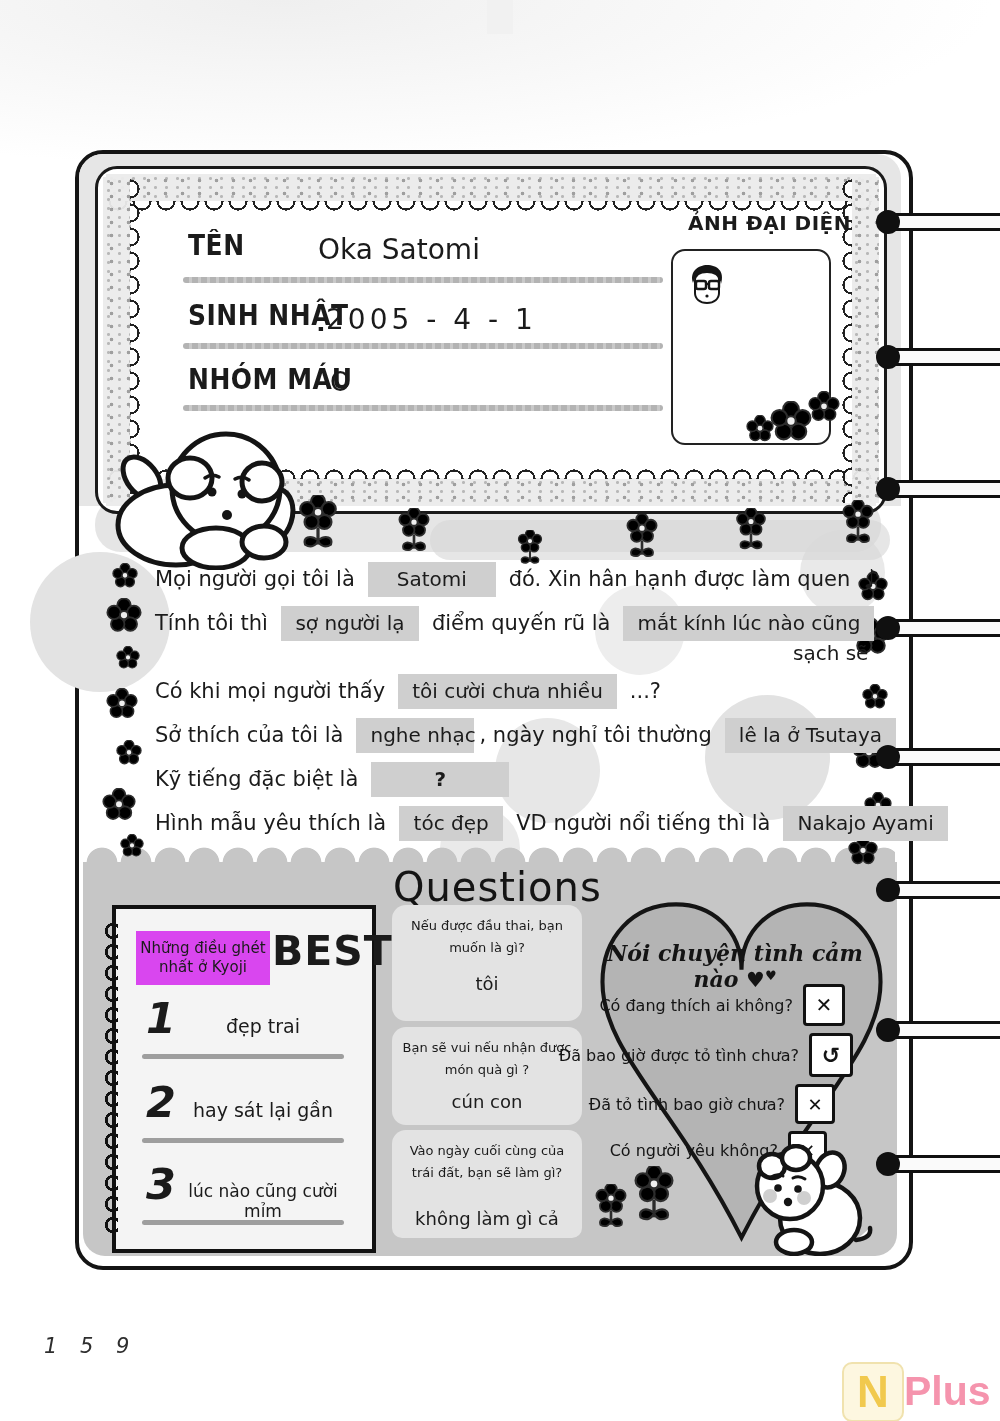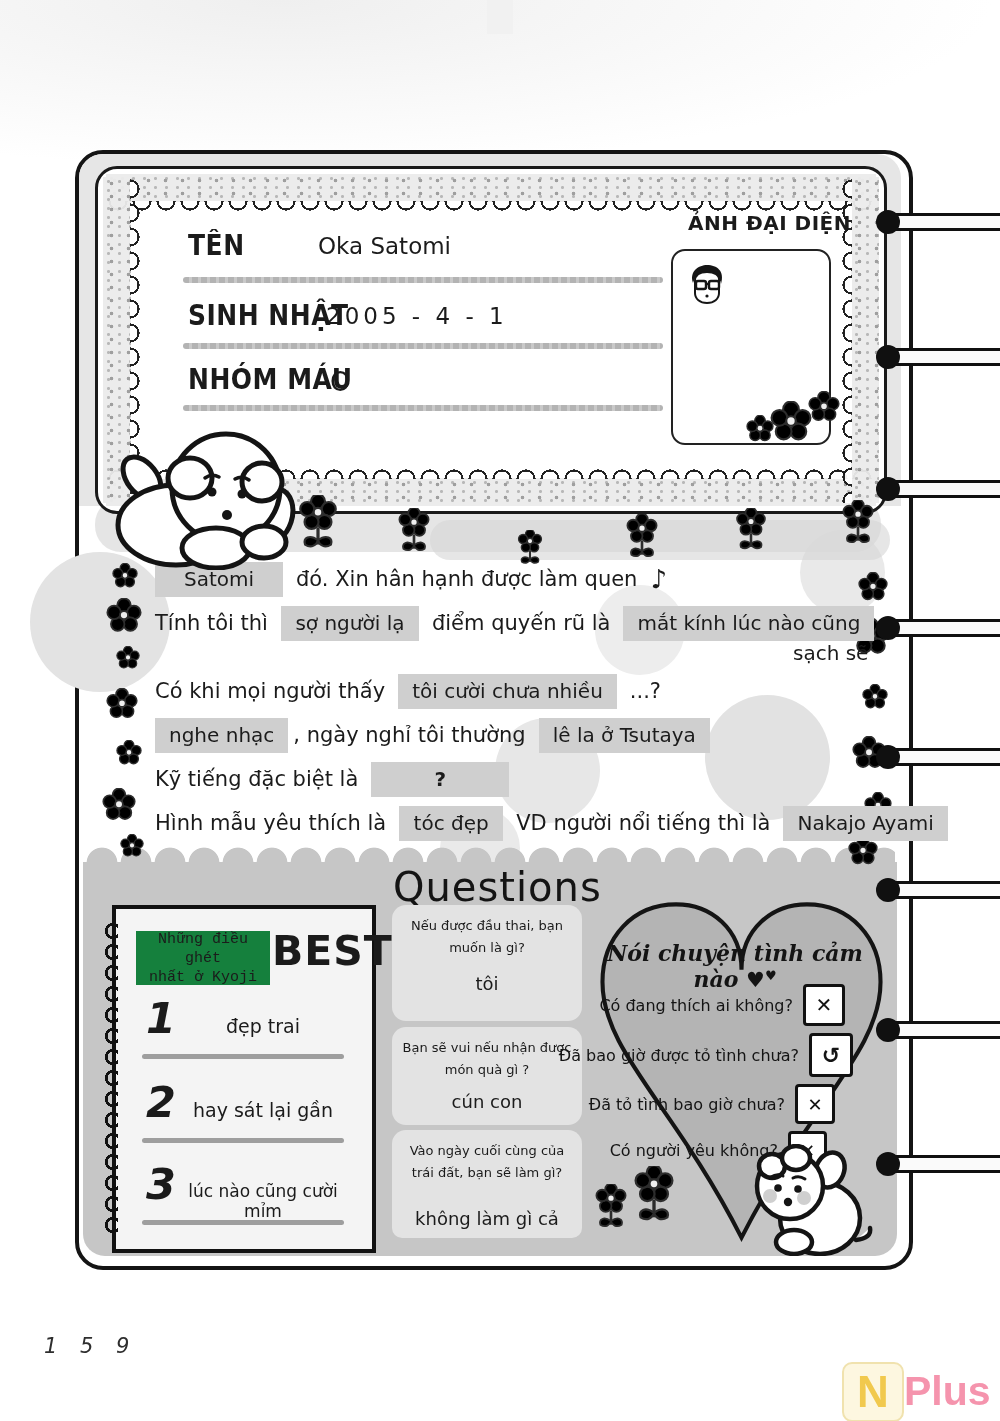--- a/index.html
+++ b/index.html
@@ -43,21 +43,21 @@
     radial-gradient(circle at 12px 13px,#fff 0 7.5px,#161616 7.5px 9.5px,rgba(0,0,0,0) 9.6px);
     background-size:24px 13px;background-repeat:repeat-x;}
   .sc-right{top:0;bottom:0;right:-12px;width:13px;background-image:
     radial-gradient(circle at 0px 12px,#fff 0 7.5px,#161616 7.5px 9.5px,rgba(0,0,0,0) 9.6px);
     background-size:13px 24px;background-repeat:repeat-y;}
   .sc-left{top:0;bottom:0;left:-12px;width:13px;background-image:
     radial-gradient(circle at 13px 12px,#fff 0 7.5px,#161616 7.5px 9.5px,rgba(0,0,0,0) 9.6px);
     background-size:13px 24px;background-repeat:repeat-y;}
 
   .f-label{font-weight:700;font-size:25px;letter-spacing:.5px;transform:scaleY(1.12);transform-origin:left top;}
-  .f-value{font-size:23px;}
+  .f-value{font-size:28px;}
   .f-line{height:6px;background:#bdbdbd;border-radius:3px;
     background-image:repeating-linear-gradient(90deg,#b3b3b3 0 6px,#c9c9c9 6px 9px);}
   .photo-label{font-weight:700;font-size:20px;letter-spacing:.5px;}
   .photo-box{border:2px solid #222;border-radius:14px;background:#fff;}
 
   
   .flower{position:absolute;}
   .flower svg{display:block;width:100%;height:100%;}
 
   
@@ -80,22 +80,22 @@
   .qwave{position:absolute;left:2px;right:2px;top:-15px;height:16px;background-image:
     radial-gradient(circle at 17px 16px,#c6c6c6 0 15px,rgba(0,0,0,0) 15.8px);
     background-size:34px 16px;background-repeat:repeat-x;}
   .q-title{position:absolute;left:310px;top:2px;font-size:40px;font-weight:400;letter-spacing:1px;color:#141414;}
 
   .best3{position:absolute;left:29px;top:43px;width:256px;height:340px;background:#f4f4f4;
     border:4px solid #111;}
   .coil{position:absolute;left:-16px;top:12px;bottom:12px;width:18px;background-image:
     radial-gradient(circle at 13px 10px,rgba(0,0,0,0) 0 5.5px,#111 5.5px 8px,rgba(0,0,0,0) 8.3px);
     background-size:18px 21px;background-repeat:repeat-y;}
-  .b3tag{position:absolute;left:20px;top:22px;width:134px;height:54px;background:#15803d;
-    display:flex;flex-direction:column;justify-content:center;text-align:center;font-size:15px;line-height:19px;font-family:Liberation Mono, monospace;}
+  .b3tag{position:absolute;left:20px;top:22px;width:134px;height:54px;background:#d946ef;
+    display:flex;flex-direction:column;justify-content:center;text-align:center;font-size:15px;line-height:19px;}
   .b3title{position:absolute;left:156px;top:18px;font-size:41px;font-weight:800;letter-spacing:1px;}
   .b3item{position:absolute;left:26px;width:206px;height:66px;}
   .b3num{position:absolute;left:4px;top:0;font-size:43px;font-weight:800;font-style:italic;}
   .b3txt{position:absolute;left:36px;right:0;top:22px;text-align:center;font-size:19px;}
   .b3ul{position:absolute;left:0;right:4px;bottom:0;height:5px;background:#9e9e9e;border-radius:3px;}
 
   .qcard{position:absolute;left:309px;width:190px;background:#e3e3e3;border-radius:14px;
     padding:10px 10px;box-sizing:border-box;text-align:center;}
   .qq{font-size:13px;line-height:22px;}
   .qa{font-size:18px;margin-top:14px;}
@@ -341,39 +341,41 @@
       </svg>
     </div>
   <div class="flower" style="left:848px;top:836px;width:30px;height:30px;color:#8c8c8c;z-index:6;">
       <svg viewBox="0 0 40 40">
         <use href="#flower"></use>
       </svg>
     </div>
 
   <div class="abs plines">
     <div class="pline">
+      <span class="pt">Mọi người gọi tôi là</span>
       <span class="hl" style="min-width:100px;">Satomi</span>
       <span class="pt">đó. Xin hân hạnh được làm quen</span>
       <span class="note">♪</span>
     </div>
     <div class="pline">
       <span class="pt">Tính tôi thì</span>
       <span class="hl" style="min-width:110px;">sợ người lạ</span>
       <span class="pt">điểm quyến rũ là</span>
       <span style="display:inline-block;">
         <span class="hl" style="display:block;">mắt kính lúc nào cũng</span>
         <span class="hl2cont">sạch sẽ</span>
       </span>
     </div>
     <div class="pline">
       <span class="pt">Có khi mọi người thấy</span>
       <span class="hl" style="min-width:150px;">tôi cười chưa nhiều</span>
       <span class="pt">...?</span>
     </div>
     <div class="pline">
+      <span class="pt">Sở thích của tôi là</span>
       <span class="hl" style="min-width:90px;">nghe nhạc</span>
       <span class="pt" style="margin-left:-8px;text-align:right;">, ngày nghỉ tôi thường</span>
       <span class="hl">lê la ở Tsutaya</span>
     </div>
     <div class="pline">
       <span class="pt">Kỹ tiếng đặc biệt là</span>
       <span class="hl" style="min-width:110px;font-weight:700;">?</span>
     </div>
     <div class="pline">
       <span class="pt">Hình mẫu yêu thích là</span>

